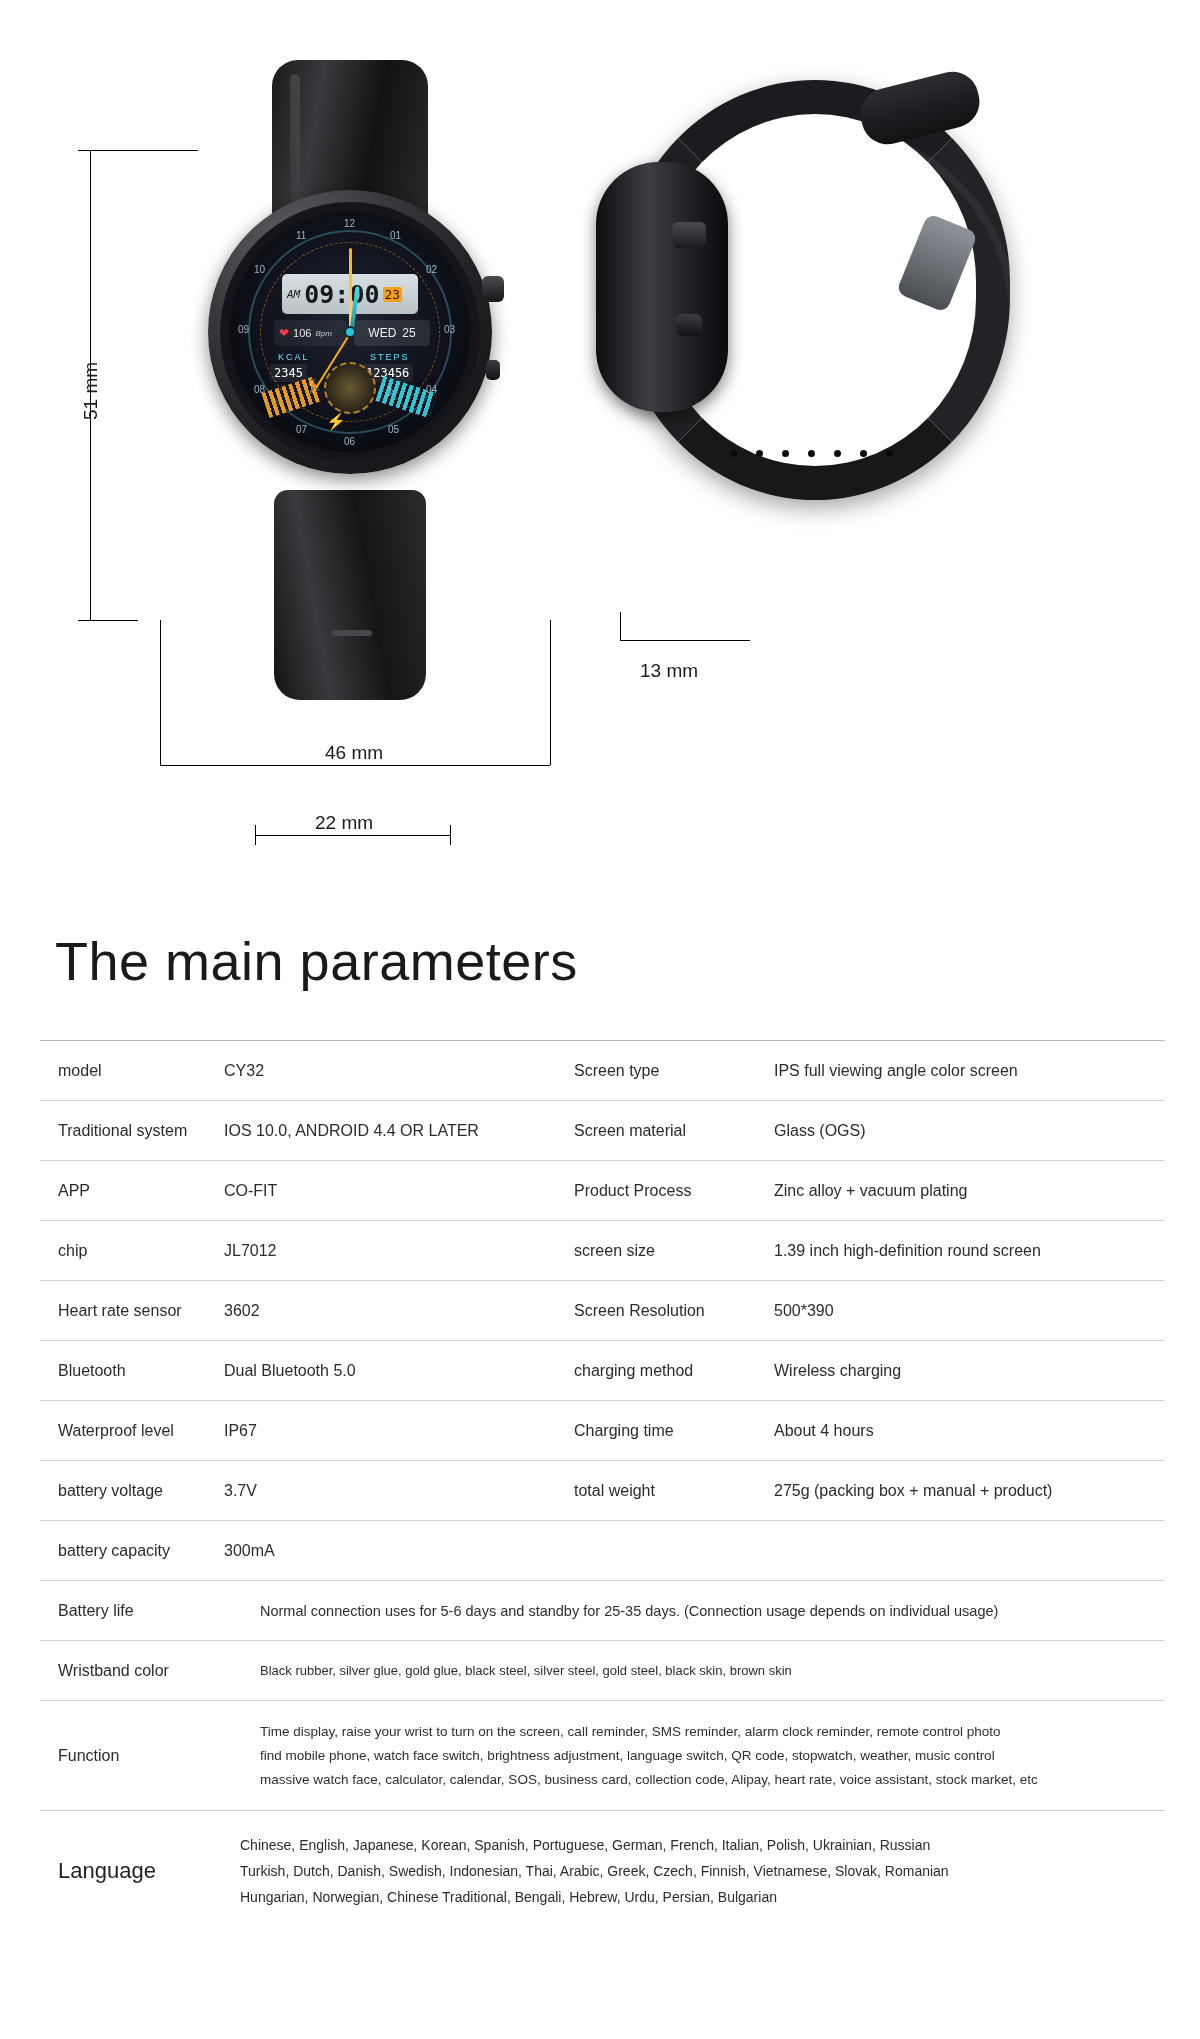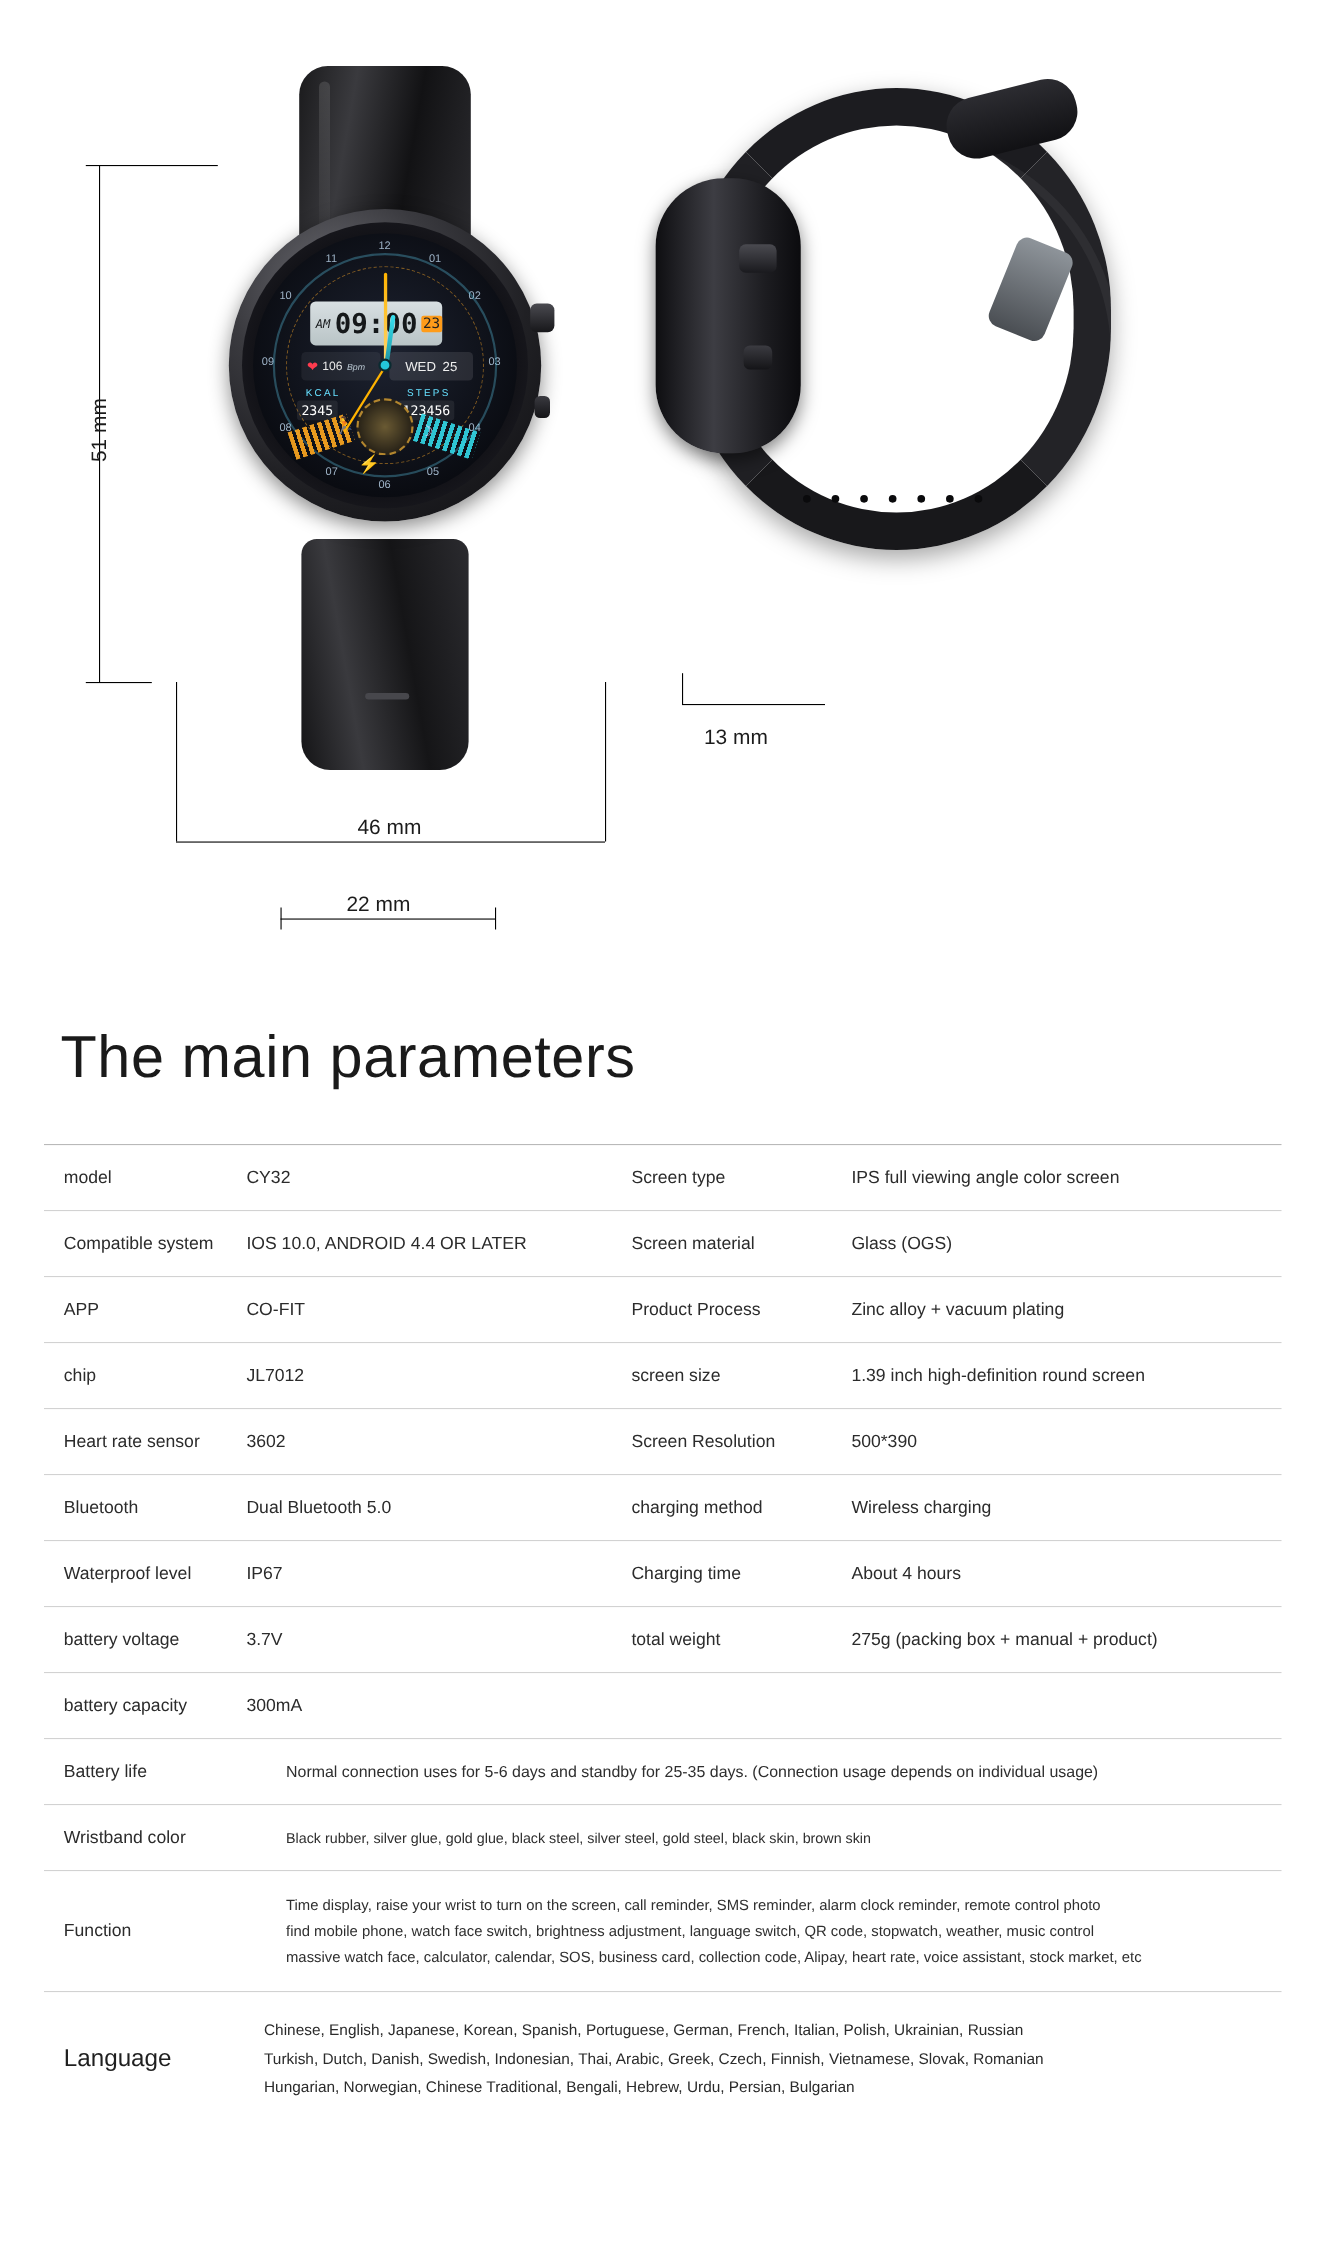--- a/index.html
+++ b/index.html
@@ -86,21 +86,21 @@
     position:absolute; left:18px; top:18px; width:204px; height:204px;
     border-radius:50%;
     border:2px solid rgba(90,190,220,.35);
   }
   .dial-ring2{
     position:absolute; left:30px; top:30px; width:180px; height:180px;
     border-radius:50%;
     border:1px dashed rgba(255,170,40,.45);
   }
   .lcd-time{
-    position:absolute; left:52px; top:62px; width:120px; height:40px;
+    position:absolute; left:52px; top:62px; width:136px; height:40px;
     background:linear-gradient(180deg,#d8dfe2,#b9c4c6);
     border-radius:5px;
     display:flex; align-items:center; padding:0 5px;
     color:#15181a; font-family:"DejaVu Sans Mono",monospace;
   }
   .lcd-time .am{ font-size:11px; font-style:italic; margin-right:4px;}
   .lcd-time .big{ font-size:25px; letter-spacing:0px; font-weight:bold;}
   .lcd-time .sec{ font-size:13px; margin-left:3px; background:#ff9c1a; color:#222; padding:0 2px;border-radius:2px;}
   .hr-box{
     position:absolute; left:44px; top:108px; width:72px; height:26px;
@@ -391,21 +391,21 @@
 <div class="spec">
 
   <div class="row">
     <div class="cell k1 indent-18">model</div>
     <div class="cell v1">CY32</div>
     <div class="cell k2">Screen type</div>
     <div class="cell v2">IPS full viewing angle color screen</div>
   </div>
 
   <div class="row">
-    <div class="cell k1 indent-18">Compatible system</div>
+    <div class="cell k1 indent-18">Traditional system</div>
     <div class="cell v1">IOS 10.0, ANDROID 4.4 OR LATER</div>
     <div class="cell k2">Screen material</div>
     <div class="cell v2">Glass (OGS)</div>
   </div>
 
   <div class="row">
     <div class="cell k1 indent-18">APP</div>
     <div class="cell v1">CO-FIT</div>
     <div class="cell k2">Product Process</div>
     <div class="cell v2">Zinc alloy + vacuum plating</div>

